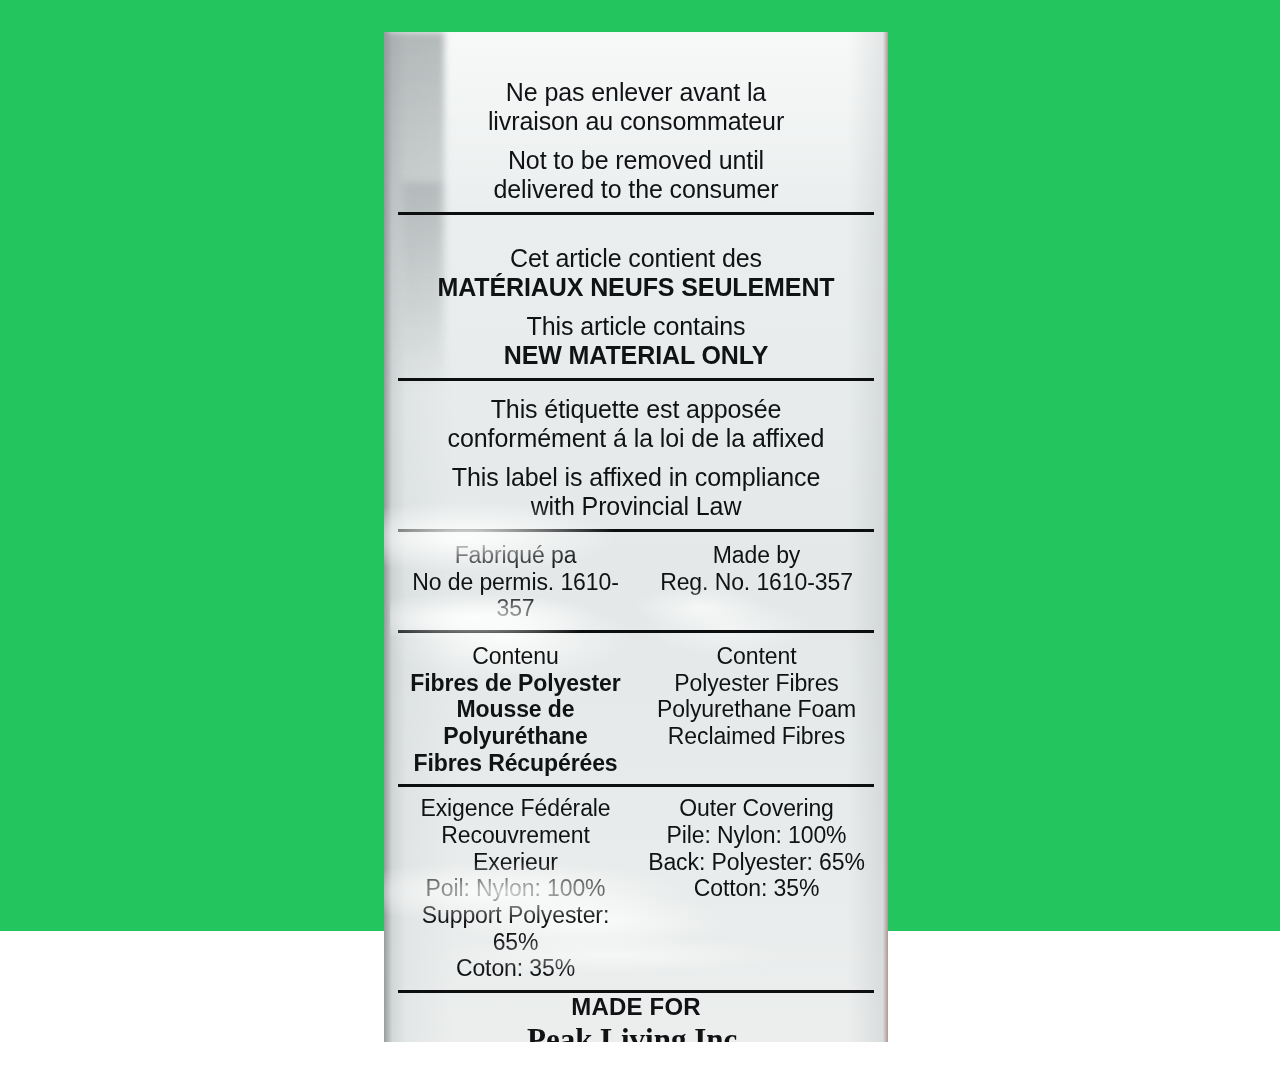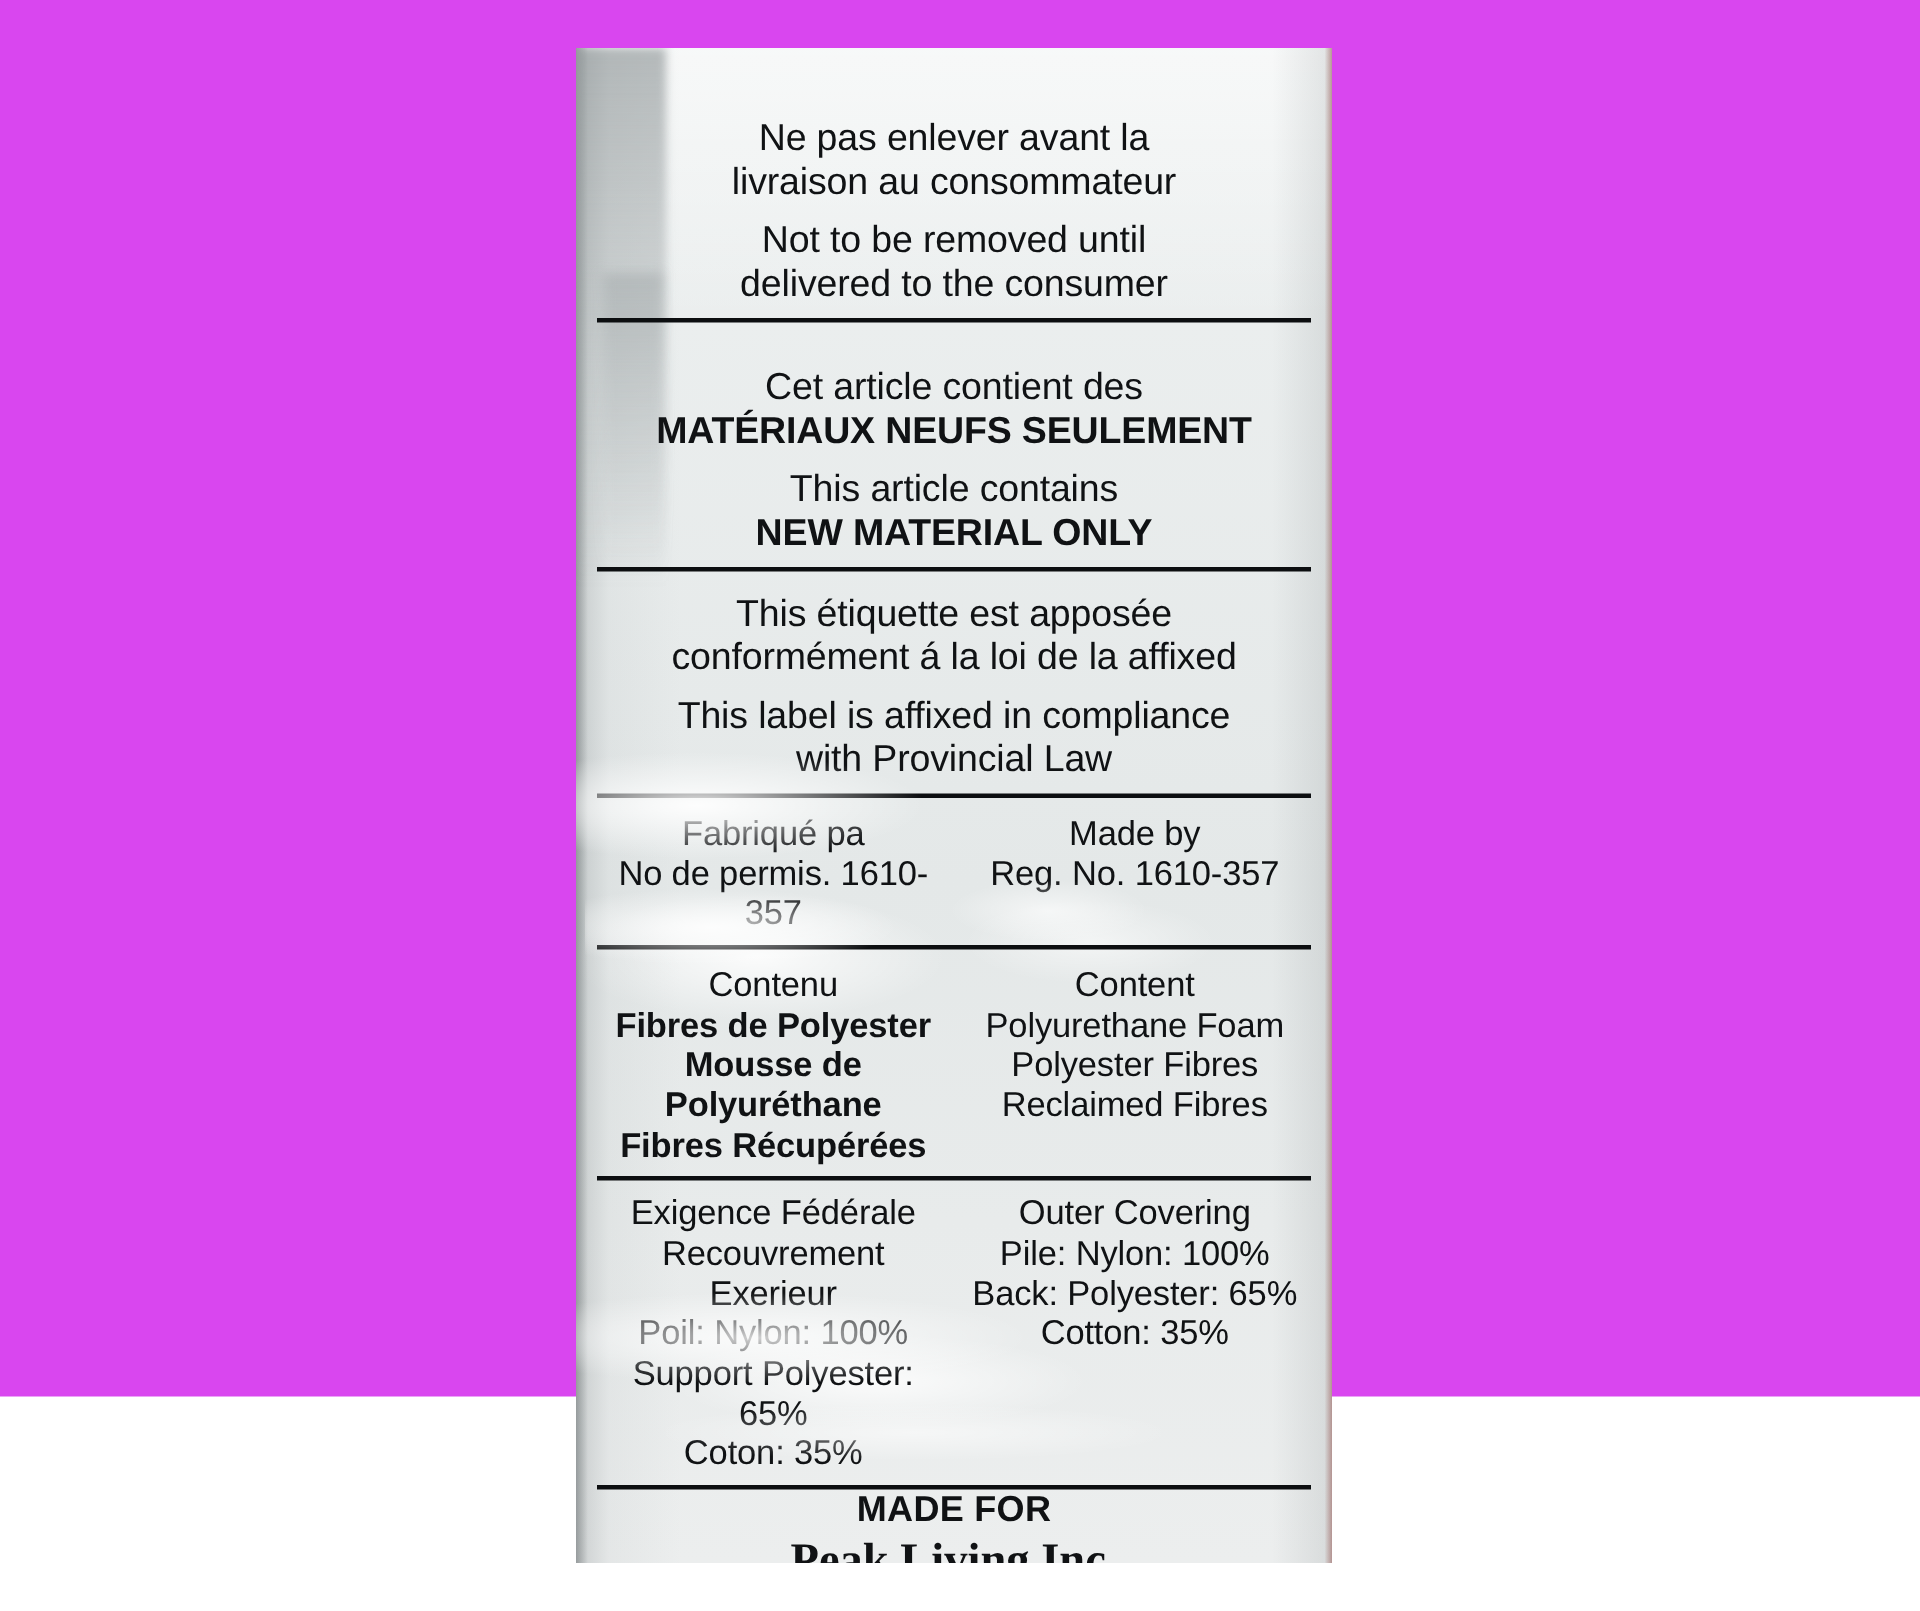--- a/index.html
+++ b/index.html
@@ -10,21 +10,21 @@
   body {
     width: 1280px;
     height: 1074px;
     font-family: "Liberation Sans", sans-serif;
     overflow: hidden;
   }
   .stage {
     position: relative;
     width: 1280px;
     height: 931px;
-    background: #d946ef;
+    background: #22c55e;
   }
 
   
   .label {
     position: absolute;
     left: 384px;
     top: 32px;
     width: 504px;
     height: 1010px;
     background: #e9ecec;
@@ -219,22 +219,22 @@
       <div class="section" style="padding-top:10px;">
         <div class="cols">
           <div class="col">
             <div class="line">Contenu</div>
             <div class="line bold">Fibres de Polyester</div>
             <div class="line bold">Mousse de Polyuréthane</div>
             <div class="line bold">Fibres Récupérées</div>
           </div>
           <div class="col">
             <div class="line">Content</div>
+            <div class="line">Polyester Fibres</div>
             <div class="line">Polyurethane Foam</div>
-            <div class="line">Polyester Fibres</div>
             <div class="line">Reclaimed Fibres</div>
           </div>
         </div>
       </div>
 
       <div class="rule"></div>
 
       <div class="section" style="padding-top:8px;">
         <div class="cols">
           <div class="col">

